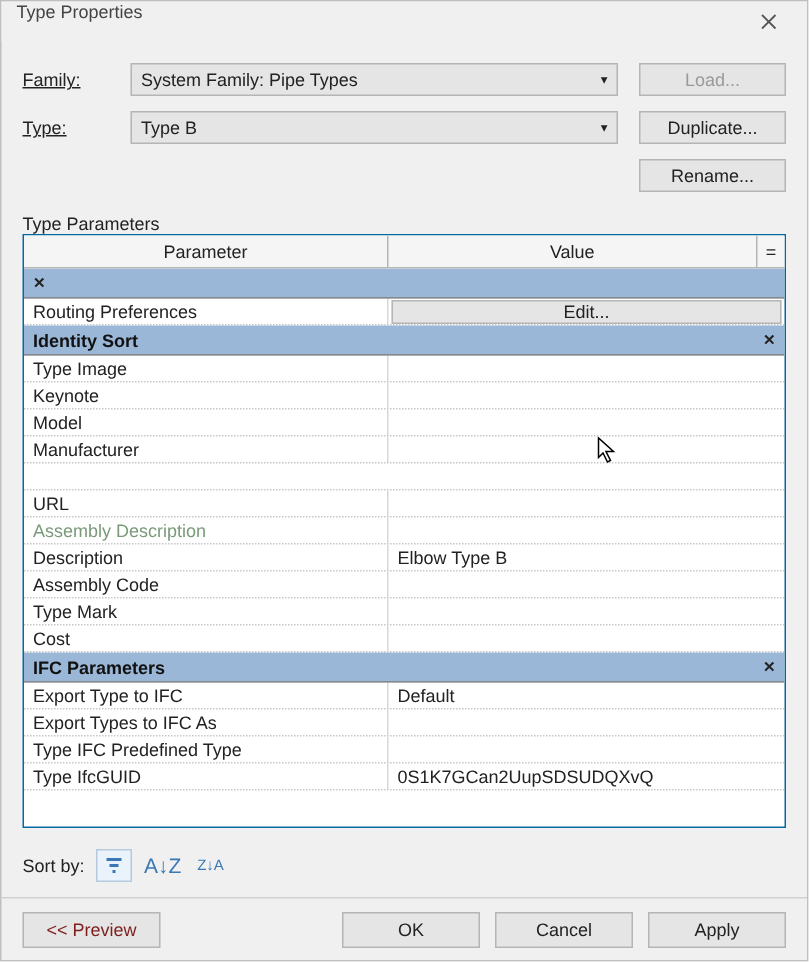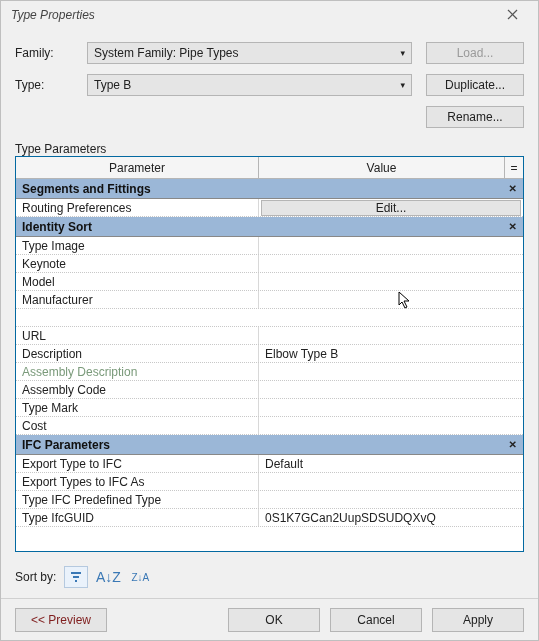--- a/index.html
+++ b/index.html
@@ -17,24 +17,22 @@
     width: 539px;
     height: 641px;
     background: #f0f0f0;
     border: 1px solid #bfbfbf;
     display: flex;
     flex-direction: column;
   }
   .titlebar {
     height: 30px;
     display: flex;
-    align-items: center;
     padding: 0 6px 0 10px;
     background: #f0f0f0;
-    font-style: italic;
   }
   .titlebar .title {
     flex: 1;
     color: #444;
   }
   .close-btn {
     width: 40px;
     height: 26px;
     display: flex;
     align-items: center;
@@ -51,20 +49,21 @@
   }
   .form-row {
     display: flex;
     align-items: center;
     margin-bottom: 10px;
     gap: 8px;
   }
   .form-label {
     width: 64px;
     color: #222;
+    text-decoration: underline;
   }
   .dropdown {
     flex: 1;
     height: 22px;
     background: #e5e5e5;
     border: 1px solid #b5b5b5;
     display: flex;
     align-items: center;
     padding: 0 6px;
     position: relative;
@@ -269,21 +268,20 @@
     <div class="grid-wrap">
       <div class="grid-header">
         <div class="col-param">Parameter</div>
         <div class="col-value">Value</div>
         <div class="col-eq">=</div>
       </div>
 
       <div class="grid-body">
 
         <div class="group-header">
-          <span class="ghlabel">Segments and Fittings</span>
           <span class="collapse">✕</span>
         </div>
         <div class="data-row">
           <div class="p">Routing Preferences</div>
           <div class="edit-btn">Edit...</div>
         </div>
 
         <div class="group-header">
           <span class="ghlabel">Identity Sort</span>
           <span class="collapse">✕</span>
@@ -305,26 +303,26 @@
           <div class="v"></div>
         </div>
         <div class="data-row">
           <div class="v"></div>
         </div>
         <div class="data-row">
           <div class="p">URL</div>
           <div class="v"></div>
         </div>
         <div class="data-row">
+          <div class="p dim">Assembly Description</div>
+          <div class="v"></div>
+        </div>
+        <div class="data-row">
           <div class="p">Description</div>
           <div class="v">Elbow Type B</div>
-        </div>
-        <div class="data-row">
-          <div class="p dim">Assembly Description</div>
-          <div class="v"></div>
         </div>
         <div class="data-row">
           <div class="p">Assembly Code</div>
           <div class="v"></div>
         </div>
         <div class="data-row">
           <div class="p">Type Mark</div>
           <div class="v"></div>
         </div>
         <div class="data-row">

